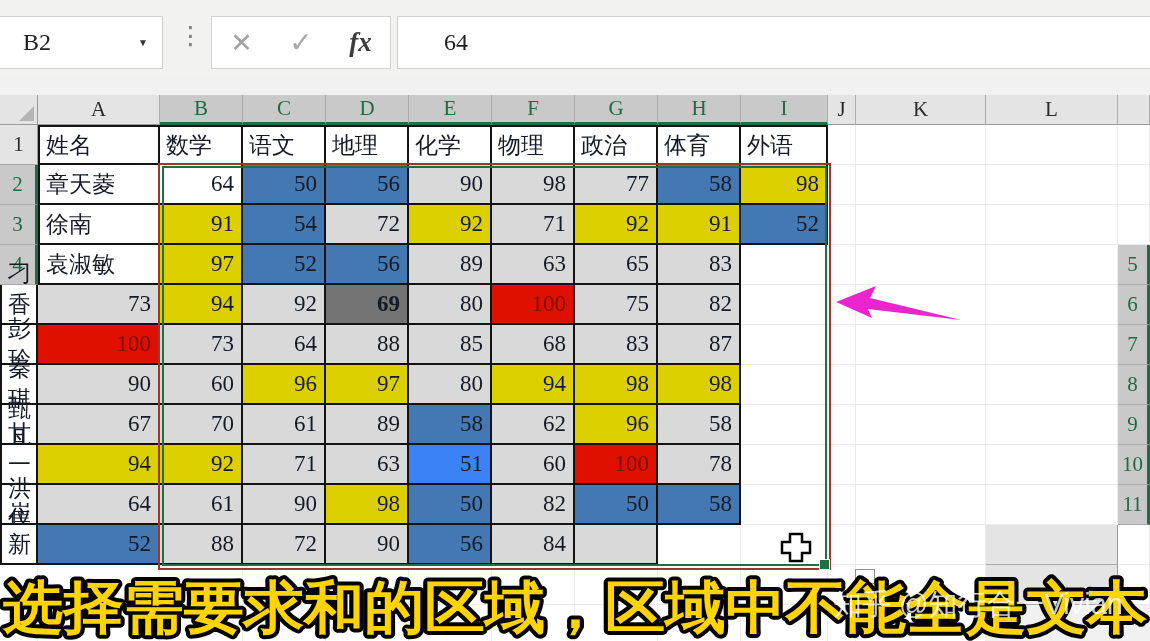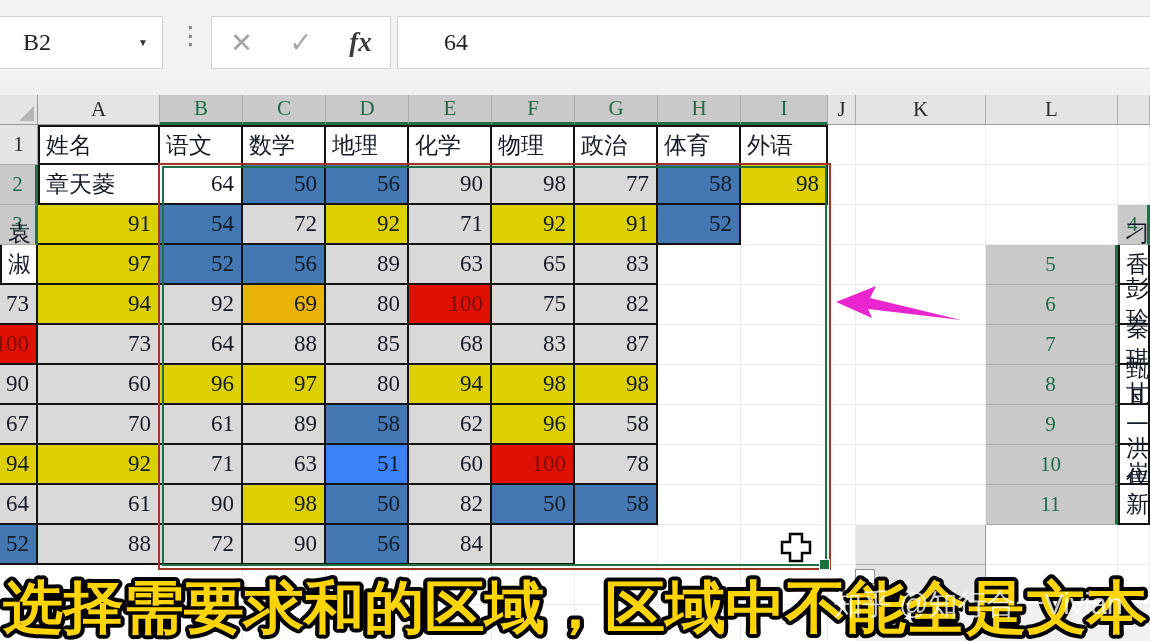--- a/index.html
+++ b/index.html
@@ -95,22 +95,22 @@
       <div class="hdr hdr-sel">F</div>
       <div class="hdr hdr-sel">G</div>
       <div class="hdr hdr-sel">H</div>
       <div class="hdr hdr-sel">I</div>
       <div class="hdr">J</div>
       <div class="hdr">K</div>
       <div class="hdr">L</div>
       <div class="hdr"></div>
       <div class="rowhdr">1</div>
       <div class="tcell name top-edge left-edge">姓名</div>
+      <div class="tcell name top-edge">数学</div>
       <div class="tcell name top-edge">语文</div>
-      <div class="tcell name top-edge">数学</div>
       <div class="tcell name top-edge">地理</div>
       <div class="tcell name top-edge">化学</div>
       <div class="tcell name top-edge">物理</div>
       <div class="tcell name top-edge">政治</div>
       <div class="tcell name top-edge">体育</div>
       <div class="tcell name top-edge">外语</div>
       <div class="ecell"></div>
       <div class="ecell"></div>
       <div class="ecell"></div>
       <div class="ecell"></div>
@@ -122,20 +122,21 @@
       <div class="tcell num" style="background: rgb(217, 217, 217);">90</div>
       <div class="tcell num" style="background: rgb(217, 217, 217);">98</div>
       <div class="tcell num" style="background: rgb(217, 217, 217);">77</div>
       <div class="tcell num" style="background: rgb(68, 120, 178);">58</div>
       <div class="tcell num" style="background: rgb(221, 208, 0);">98</div>
       <div class="ecell"></div>
       <div class="ecell"></div>
       <div class="ecell"></div>
       <div class="ecell"></div>
       <div class="rowhdr rowhdr-sel">3</div>
+      <div class="tcell name" style="border-left: 2px solid rgb(19, 19, 19);">徐南</div>
       <div class="tcell num" style="background: rgb(221, 208, 0);">91</div>
       <div class="tcell num" style="background: rgb(68, 120, 178);">54</div>
       <div class="tcell num" style="background: rgb(217, 217, 217);">72</div>
       <div class="tcell num" style="background: rgb(221, 208, 0);">92</div>
       <div class="tcell num" style="background: rgb(217, 217, 217);">71</div>
       <div class="tcell num" style="background: rgb(221, 208, 0);">92</div>
       <div class="tcell num" style="background: rgb(221, 208, 0);">91</div>
       <div class="tcell num" style="background: rgb(68, 120, 178);">52</div>
       <div class="ecell"></div>
       <div class="ecell"></div>
@@ -152,21 +153,21 @@
       <div class="tcell num" style="background: rgb(217, 217, 217);">83</div>
       <div class="ecell"></div>
       <div class="ecell"></div>
       <div class="ecell"></div>
       <div class="ecell"></div>
       <div class="rowhdr rowhdr-sel">5</div>
       <div class="tcell name" style="border-left: 2px solid rgb(19, 19, 19);">刁香梅</div>
       <div class="tcell num" style="background: rgb(217, 217, 217);">73</div>
       <div class="tcell num" style="background: rgb(221, 208, 0);">94</div>
       <div class="tcell num" style="background: rgb(217, 217, 217);">92</div>
-      <div class="tcell num" style="background: #eab308;">69</div>
+      <div class="tcell num" style="background: #737373; font-weight: bold;">69</div>
       <div class="tcell num" style="background: rgb(217, 217, 217);">80</div>
       <div class="tcell num redtext" style="background: rgb(224, 16, 0);">100</div>
       <div class="tcell num" style="background: rgb(217, 217, 217);">75</div>
       <div class="tcell num" style="background: rgb(217, 217, 217);">82</div>
       <div class="ecell"></div>
       <div class="ecell"></div>
       <div class="ecell"></div>
       <div class="ecell"></div>
       <div class="rowhdr rowhdr-sel">6</div>
       <div class="tcell name" style="border-left: 2px solid rgb(19, 19, 19);">彭玲</div>

